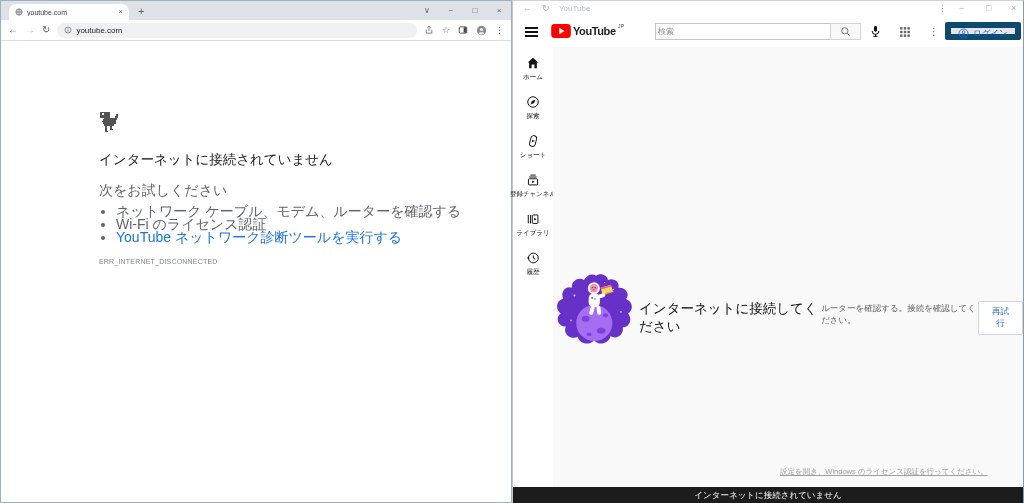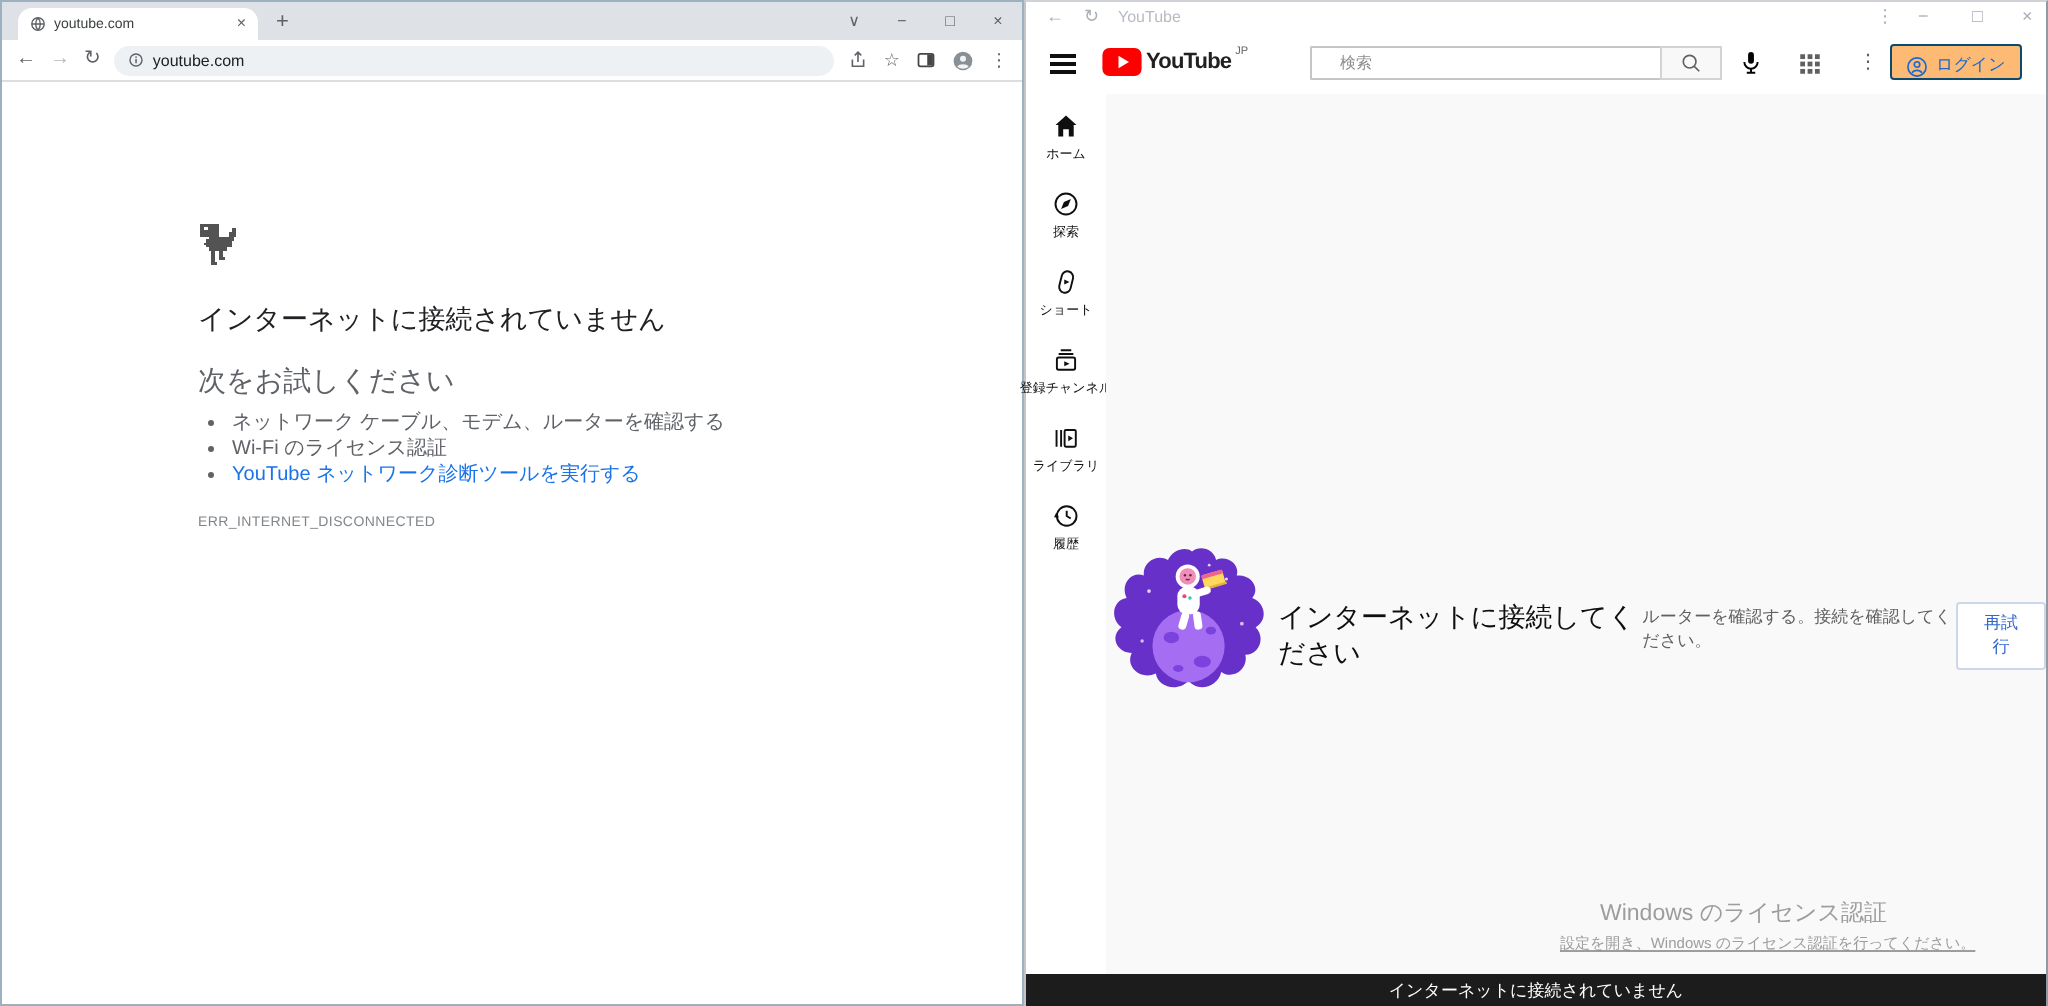--- a/index.html
+++ b/index.html
@@ -20,41 +20,41 @@
   .navic { font-size:10px; color:#5f6368; line-height:10px; }
   .navic.disabled { color:#b4b8bd; }
   .omnibox { flex:1; height:15px; background:#eef1f4; border-radius:8px; display:flex; align-items:center; gap:4px; padding:0 7px; }
   .omni-url { font-size:8px; color:#202124; }
   .tool-icons { display:flex; align-items:center; gap:8px; }
   .star { font-size:9px; color:#5f6368; }
   .dots { font-size:9px; color:#5f6368; letter-spacing:0; }
   .l-content { padding:71px 40px 0 98px; }
   .err-heading { margin-top:16px; font-size:13.5px; font-weight:400; color:#202124; }
   .err-try { margin-top:13px; font-size:14px; color:#5f6368; }
-  .err-list { margin:5px 0 0 17px; font-size:10px; color:#5f6368; line-height:13px; }
+  .err-list { margin:5px 0 0 17px; font-size:14px; color:#5f6368; line-height:13px; }
   .err-link { color:#1a73e8; }
   .err-code { margin-top:14px; font-size:7px; color:#80868b; letter-spacing:.2px; }
 
   
   .rwin { position:absolute; left:512px; top:0; width:512px; height:503px; background:#fff; border-left:1px solid #c2c6ca; border-right:1px solid #8f9aa3; border-top:1px solid #cfd3d7; }
   .r-titlebar { position:relative; height:15px; background:#fff; }
   .rt-ic { position:absolute; top:0; font-size:9px; color:#aab0b6; line-height:15px; }
   .rt-title { position:absolute; left:46px; top:0; font-size:8px; color:#b7bbc0; line-height:15px; }
   .r-masthead { position:relative; height:31px; background:#fff; }
   .burger { position:absolute; left:12px; top:11px; width:13px; }
   .burger div { height:1.6px; background:#0f0f0f; margin-bottom:2.6px; }
   .yt-logo { position:absolute; left:38px; top:8px; display:flex; align-items:center; gap:2px; }
   .yt-word { font-size:11px; font-weight:bold; color:#212121; letter-spacing:-.4px; }
   .yt-region { font-size:5.5px; color:#606060; align-self:flex-start; margin-top:-1px; }
-  .search-input { position:absolute; left:142px; top:7px; width:175px; height:17px; border:1px solid #c6c6c6; border-right:none; border-radius:1px 0 0 1px; padding:0 14px; font-size:8px; color:#111; font-family:Liberation Sans, sans-serif; outline:none; }
+  .search-input { position:absolute; left:142px; top:7px; width:175px; height:17px; border:1px solid #c6c6c6; border-right:none; border-radius:1px 0 0 1px; padding:0 2px; font-size:8px; color:#111; font-family:Liberation Mono, monospace; outline:none; }
   .search-input::placeholder { color:#8f8f8f; }
   .search-btn { position:absolute; left:317px; top:7px; width:31px; height:17px; border:1px solid #d3d3d3; background:#f8f8f8; display:flex; align-items:center; justify-content:center; }
   .mast-ic { position:absolute; top:9px; }
   .mast-dots { position:absolute; top:0; font-size:10px; color:#606060; line-height:31px; }
-  .login-btn { position:absolute; left:432px; top:6px; height:18px; display:inline-flex; align-items:flex-end; gap:4px; padding:0 7px; border:1px solid #0c4a6e; border-radius:2px; background:#fdba74; color:#1967d2; font-size:8.5px; }
+  .login-btn { position:absolute; left:432px; top:6px; height:18px; display:inline-flex; align-items:flex-start; gap:4px; padding:0 7px; border:6px solid #0c4a6e; border-radius:2px; background:#e5e5e5; color:#1967d2; font-size:8.5px; }
   .r-body { display:flex; height:457px; }
   .mini-guide { width:40px; background:#fff; padding-top:9px; }
   .mg-item { height:39px; display:flex; flex-direction:column; align-items:center; }
   .mg-label { margin-top:3px; font-size:6.5px; color:#0f0f0f; white-space:nowrap; }
   .offline-area { flex:1; background:#f9f9f9; display:flex; flex-direction:row; align-items:center; padding-top:70px; }
   .off-heading { margin-top:15px; font-size:13.5px; font-weight:400; color:#0f0f0f; }
   .off-msg { margin-top:8px; font-size:8.5px; color:#606060; }
   .retry-btn { margin-top:14px; padding:4px 11px; background:#fff; border:1px solid #ccd7ea; border-radius:2px; color:#2f66d0; font-size:8.5px; font-family:inherit; }
   .watermark { position:absolute; left:267px; bottom:26px; color:rgba(120,120,120,.72); }
   .wm1 { font-size:11.5px; margin-left:20px; }
@@ -317,19 +317,18 @@
             <circle cx="48.8" cy="30" r="1" fill="#2ec4b6"></circle>
           </svg>
         </span>
         <div class="off-heading">インターネットに接続してください</div>
         <div class="off-msg">ルーターを確認する。接続を確認してください。</div>
         <button class="retry-btn">再試行</button>
       </div>
     </div>
 
     <div class="watermark">
-      <div class="wm1">Windows のライセンス認証</div>
       <div class="wm2">設定を開き、Windows のライセンス認証を行ってください。</div>
     </div>
     <div class="snackbar">インターネットに接続されていません</div>
   </div>
 
 </div>
 
 </body></html>

